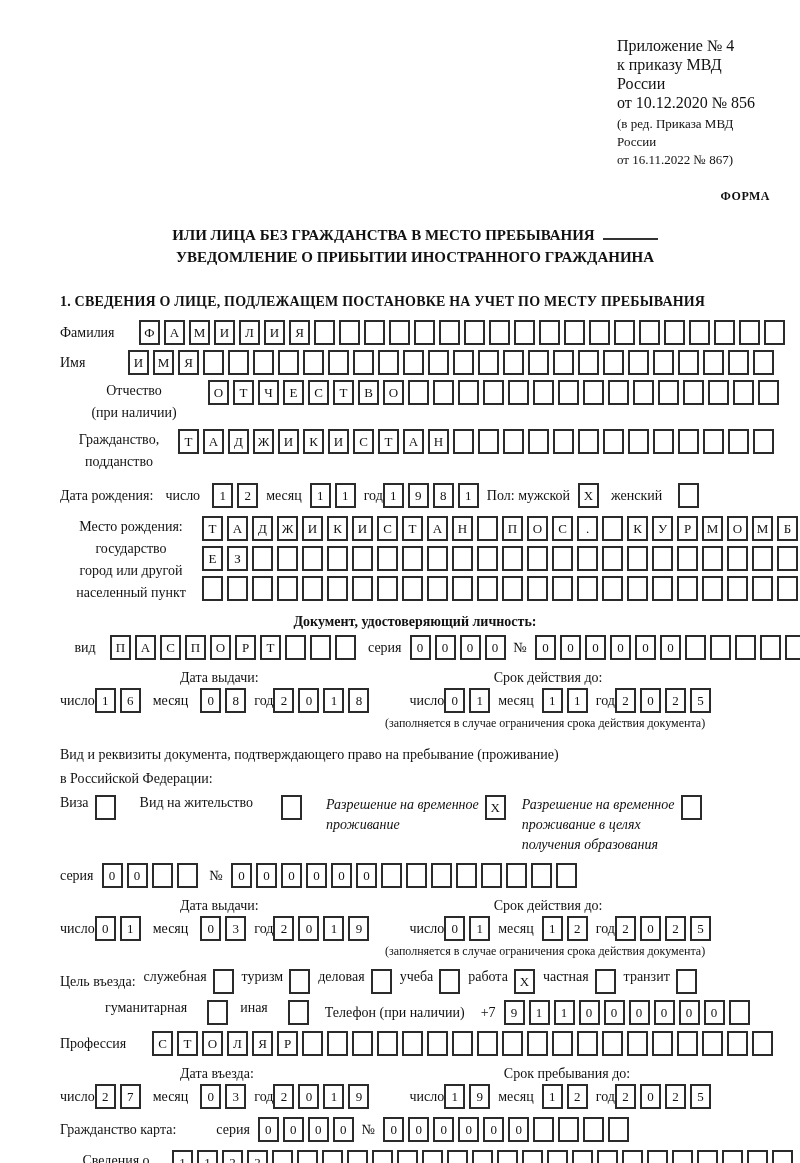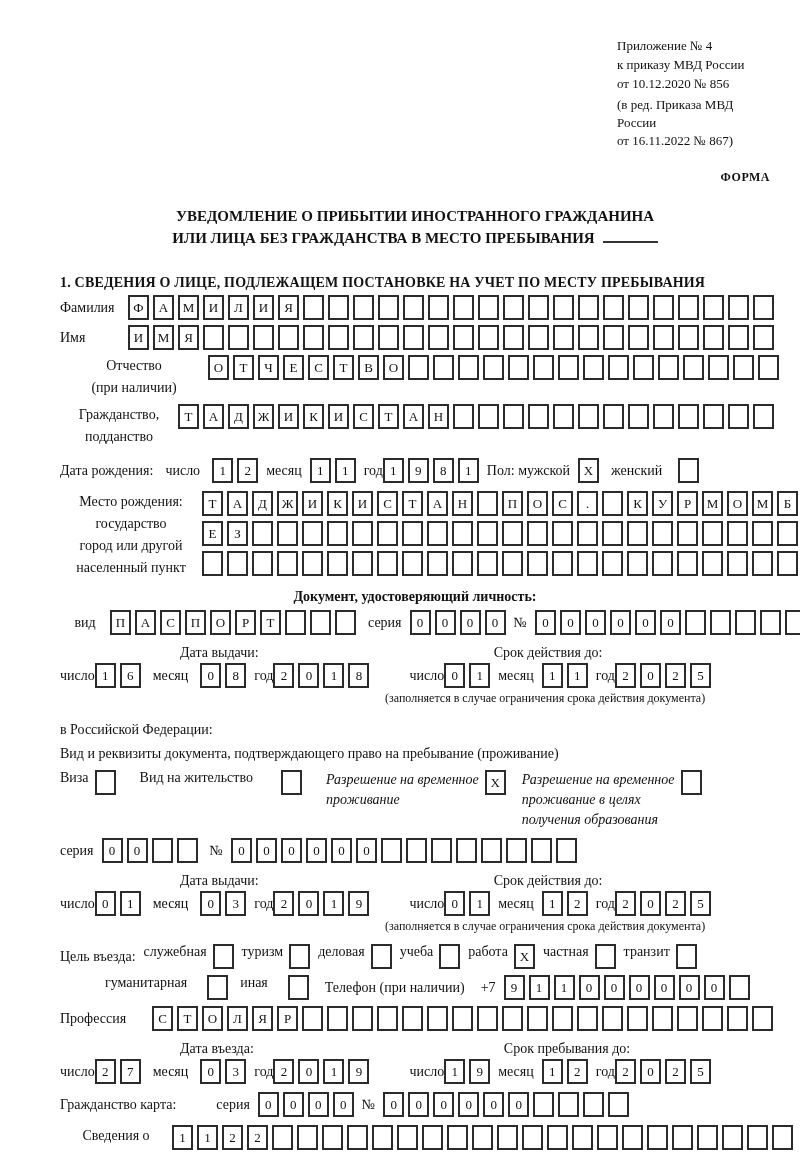--- a/index.html
+++ b/index.html
@@ -1,37 +1,37 @@
 <!DOCTYPE html>
 <html><head>
 <meta charset="utf-8">
 <style>
   * { margin:0; padding:0; box-sizing:border-box; }
   html,body { width:800px; height:1163px; background:#ffffff; overflow:hidden; }
   body { font-family:"Liberation Serif", serif; color:#111; font-size:14px; }
   .page { width:800px; height:1163px; padding:36px 30px 0 60px; }
 
-  .appendix { margin-left:557px; font-size:13px; line-height:19px; }
+  .appendix { margin-left:557px; font-size:16px; line-height:19px; }
   .amendment { margin-left:557px; font-size:13px; line-height:18px; margin-top:3px; }
   .form-label { text-align:right; font-weight:bold; margin-top:20px; font-size:12px; letter-spacing:.5px; }
 
   .title { text-align:center; font-weight:bold; font-size:15px; line-height:22px; margin-top:20px; }
   .title .uline { display:inline-block; width:55px; border-bottom:2px solid #333; height:14px; margin-left:8px; }
 
   .section-heading { font-weight:bold; font-size:14px; margin-top:26px; letter-spacing:.2px; }
 
   .row { display:flex; align-items:center; margin-top:5px; white-space:nowrap; }
   .row.top { align-items:flex-start; }
   .lbl { flex:none; }
   .w68 { width:68px; } .w148 { width:148px; } .w118 { width:118px; } .w112 { width:112px; }
   .stack { line-height:22px;text-align:center; }
   .cellrow { display:inline-flex; gap:4px; flex:none; align-items:center; }
   .cell { flex:none; width:21px; height:25px; border:2px solid #2b2b2b; font-size:13px; line-height:21px; text-align:center; background:#fff; }
   .cells-col { display:flex; flex-direction:column; gap:5px; }
-  .mt24 { margin-top:4px; }
+  .mt24 { margin-top:10px;gap:11px; }
   .center-bold { text-align:center; font-weight:bold; margin-top:10px; }
   .date-headers { display:flex; margin-top:10px; }
   .note { font-size:12px; margin-top:3px; }
   .gap8 { width:8px; flex:none; } .gap12 { width:12px; flex:none; } .gap16 { width:16px; flex:none; } .gap24 { width:24px; flex:none; } .gap40 { width:40px; flex:none; }
   .cb { display:inline-flex; gap:6px; }
   .opt-stack { text-align:left; line-height:20px;font-style:italic; }
 </style>
 </head>
 <body>
 
@@ -42,22 +42,22 @@
     <div>к приказу МВД России</div>
     <div>от 10.12.2020 № 856</div>
   </div>
   <div class="amendment">
     <div>(в ред. Приказа МВД России</div>
     <div>от 16.11.2022 № 867)</div>
   </div>
   <div class="form-label">ФОРМА</div>
 
   <div class="title">
+    <div><span>ИЛИ ЛИЦА БЕЗ ГРАЖДАНСТВА В МЕСТО ПРЕБЫВАНИЯ</span><span class="uline"></span></div>
     <div>УВЕДОМЛЕНИЕ О ПРИБЫТИИ ИНОСТРАННОГО ГРАЖДАНИНА</div>
-    <div><span>ИЛИ ЛИЦА БЕЗ ГРАЖДАНСТВА В МЕСТО ПРЕБЫВАНИЯ</span><span class="uline"></span></div>
   </div>
 
   <div class="section-heading">1. СВЕДЕНИЯ О ЛИЦЕ, ПОДЛЕЖАЩЕМ ПОСТАНОВКЕ НА УЧЕТ ПО МЕСТУ ПРЕБЫВАНИЯ</div>
 
   <div class="row mt24">
     <span class="lbl w68">Фамилия</span>
     <span class="cellrow">
         <span class="cell">Ф</span>
         <span class="cell">А</span>
         <span class="cell">М</span>
@@ -398,22 +398,22 @@
     <span class="cellrow">
         <span class="cell">2</span>
         <span class="cell">0</span>
         <span class="cell">2</span>
         <span class="cell">5</span>
       </span>
   </div>
   <div class="note" style="margin-left:325px;">(заполняется в случае ограничения срока действия документа)</div>
 
   <div style="margin-top:12px; line-height:24px;">
+    <div>Вид и реквизиты документа, подтверждающего право на пребывание (проживание)</div>
     <div>в Российской Федерации:</div>
-    <div>Вид и реквизиты документа, подтверждающего право на пребывание (проживание)</div>
   </div>
 
   <div class="row top" style="margin-top:4px;">
     <span class="cb">
       <span>Виза</span>
       <span class="cellrow">
           <span class="cell"></span>
         </span>
     </span>
       <span class="gap24"></span>

